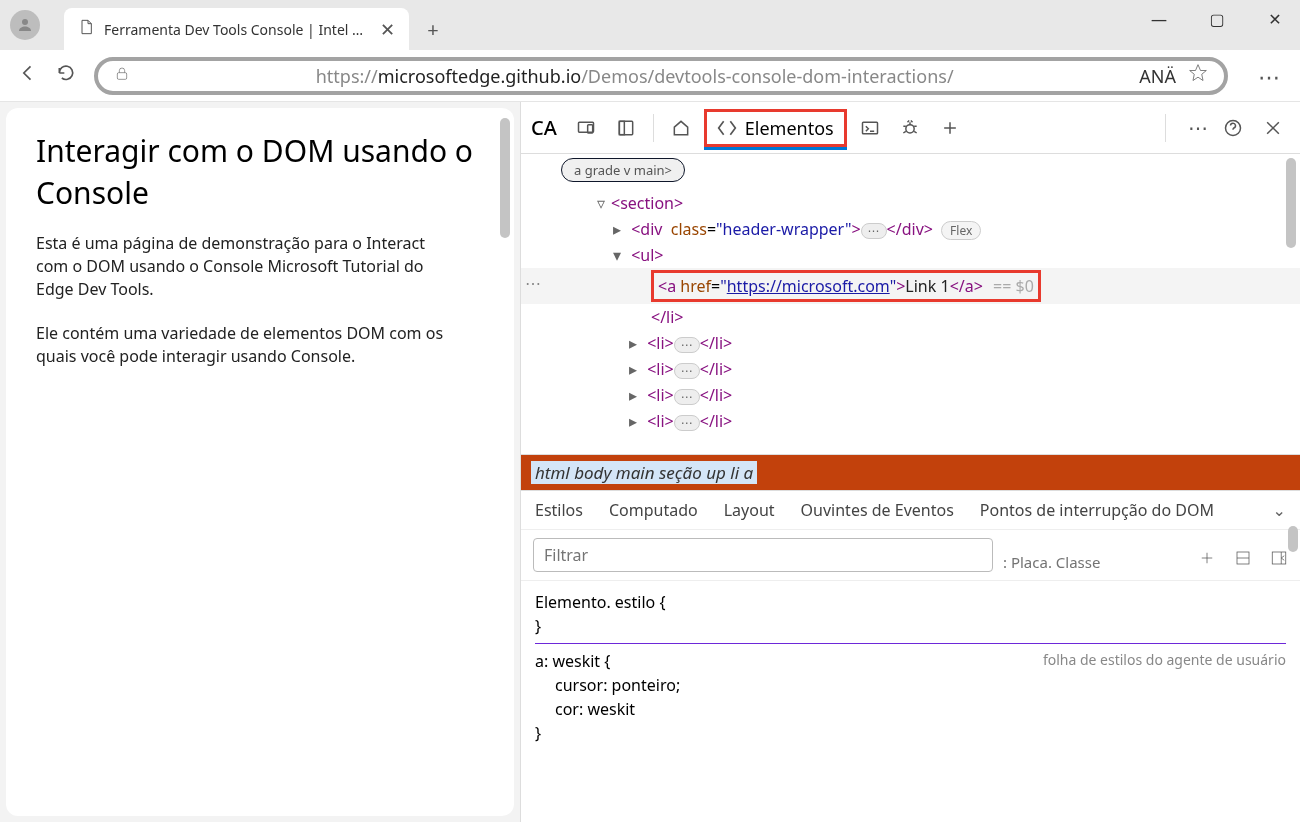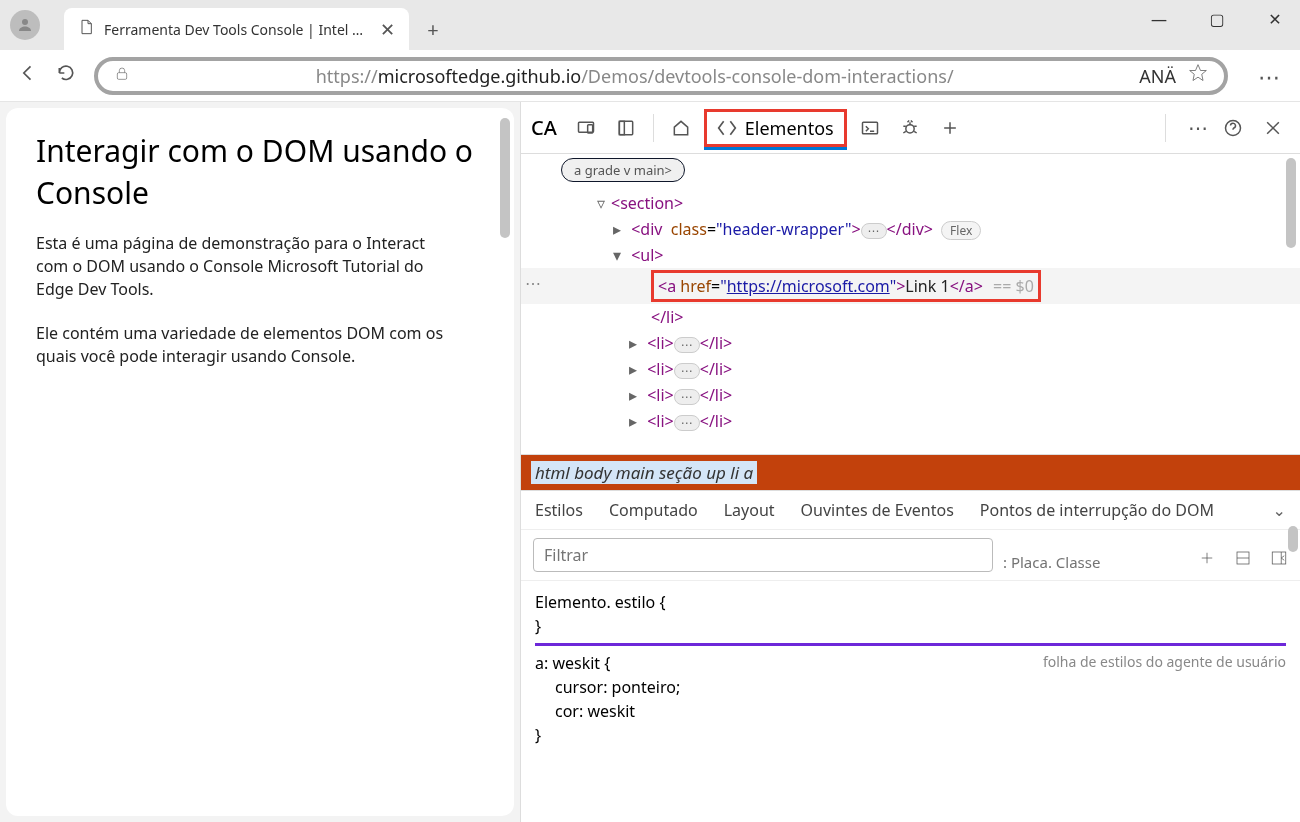--- a/index.html
+++ b/index.html
@@ -287,21 +287,21 @@
               <rect x="3" y="4" width="18" height="16"></rect>
               <path d="M15 4v16M15 12l4-3M15 12l4 3"></path>
             </svg></span>
       </div>
       <div class="side-scroll"></div>
     </div>
 
     <div class="styles-content">
       <div class="rule-line">Elemento. estilo {</div>
       <div class="rule-line">}</div>
-      <div class="rule-line rule-header" style="border-top:3px solid #6d28d9; padding-top:6px; margin-top:6px;">
+      <div class="rule-line rule-header" style="border-top:1px solid #6d28d9; padding-top:6px; margin-top:6px;">
         <span>a: weskit {</span>
         <span class="rule-origin">folha de estilos do agente de usuário</span>
       </div>
       <div class="rule-line prop-line">cursor: ponteiro;</div>
       <div class="rule-line prop-line">cor: weskit</div>
       <div class="rule-line">}</div>
     </div>
 
   </div>
 </div>

